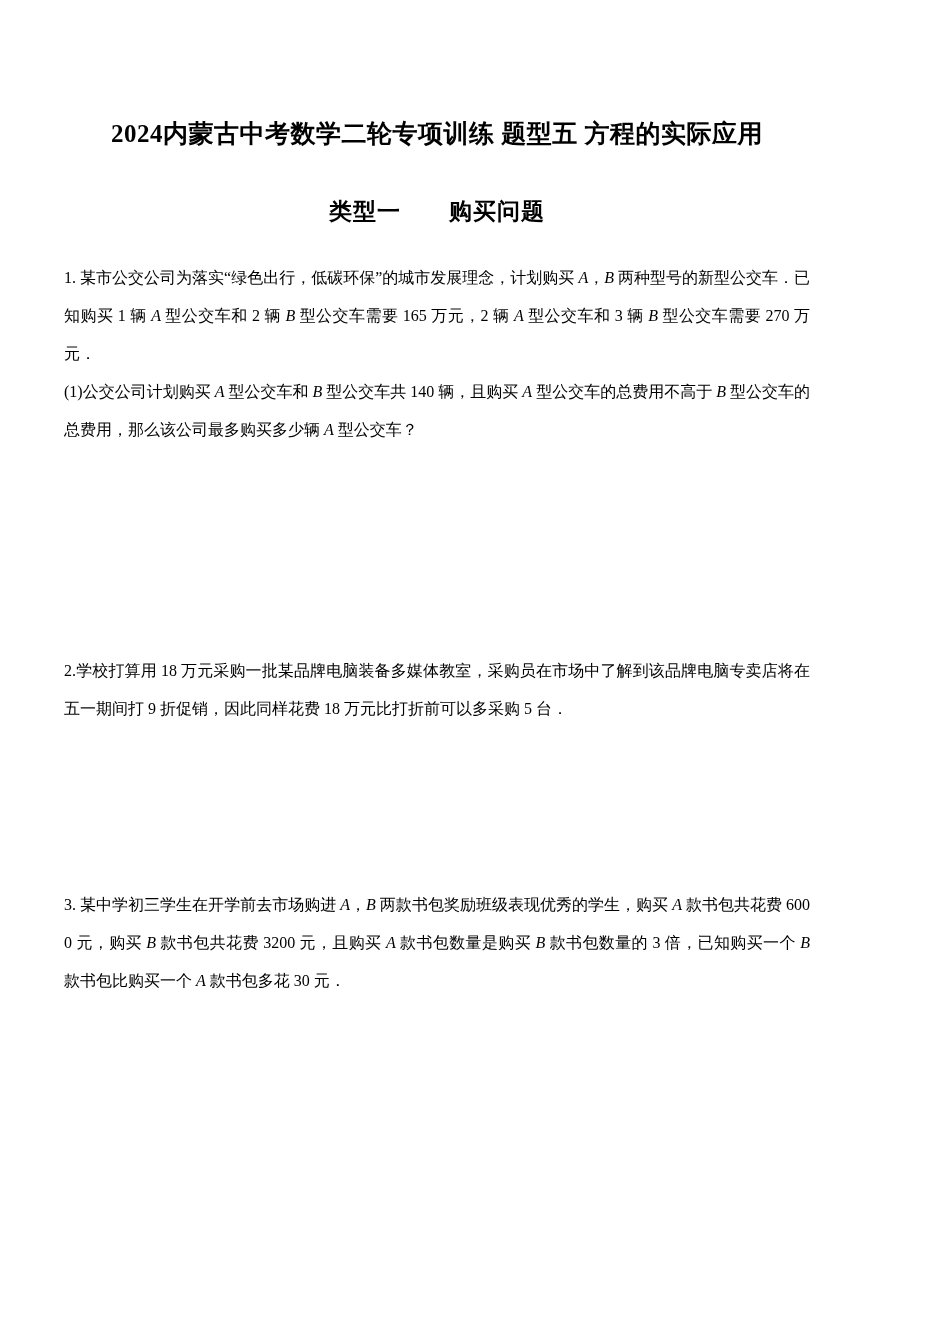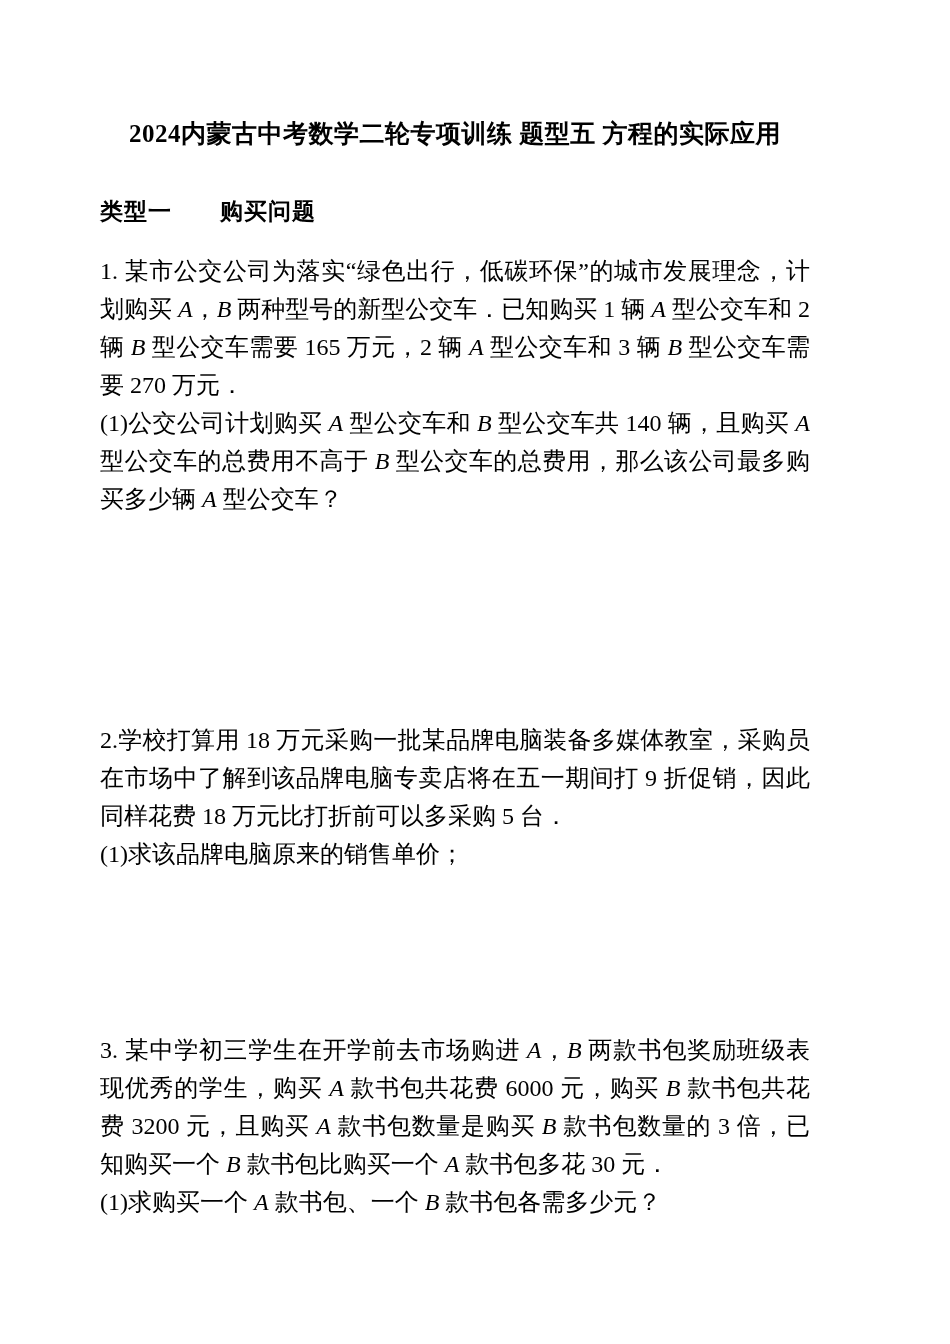--- a/index.html
+++ b/index.html
@@ -7,45 +7,45 @@
     padding: 0;
     background: #ffffff;
   }
   .doc {
     position: relative;
     width: 950px;
     height: 1344px;
     box-sizing: border-box;
     background: #ffffff;
     color: #000000;
-    padding: 118px 140px 0 100px;
+    padding: 118px 140px 0 64px;
     overflow: hidden;
     font-family: "Liberation Serif", "DejaVu Serif", serif;
   }
   .title {
     margin: 0;
     font-size: 25px;
     line-height: 32px;
     font-weight: 700;
     text-align: center;
     letter-spacing: 0.5px;
     font-family: "Liberation Serif", "DejaVu Serif", serif;
   }
   .section-heading {
     margin: 46px 0 0 0;
     font-size: 23px;
     line-height: 30px;
     font-weight: 700;
-    text-align: left;
+    text-align: center;
     letter-spacing: 1px;
     font-family: "Liberation Sans", "DejaVu Sans", sans-serif;
   }
   .problems {
-    margin-top: 26px;
-    font-size: 24px;
+    margin-top: 33px;
+    font-size: 16px;
     line-height: 38px;
   }
   .problem { margin: 0; }
   .problem.gap-large { margin-bottom: 203px; }
   .problem.gap-medium { margin-bottom: 158px; }
   .para {
     margin: 0;
     text-align: justify;
     text-justify: inter-ideograph;
     word-break: break-all;
@@ -61,20 +61,18 @@
 <div class="doc">
   <h1 class="title">2024内蒙古中考数学二轮专项训练 题型五 方程的实际应用</h1>
   <h2 class="section-heading">类型一　　购买问题</h2>
   <div class="problems">
       <div class="problem gap-large">
         <p class="para"><span>1. 某市公交公司为落实“绿色出行，低碳环保”的城市发展理念，计划购买 </span><span class="math-var">A</span><span>，</span><span class="math-var">B</span><span> 两种型号的新型公交车．已知购买 1 辆 </span><span class="math-var">A</span><span> 型公交车和 2 辆 </span><span class="math-var">B</span><span> 型公交车需要 165 万元，2 辆 </span><span class="math-var">A</span><span> 型公交车和 3 辆 </span><span class="math-var">B</span><span> 型公交车需要 270 万元．</span></p>
         <p class="para"><span>(1)公交公司计划购买 </span><span class="math-var">A</span><span> 型公交车和 </span><span class="math-var">B</span><span> 型公交车共 140 辆，且购买 </span><span class="math-var">A</span><span> 型公交车的总费用不高于 </span><span class="math-var">B</span><span> 型公交车的总费用，那么该公司最多购买多少辆 </span><span class="math-var">A</span><span> 型公交车？</span></p>
       </div>
       <div class="problem gap-medium">
         <p class="para"><span>2.学校打算用 18 万元采购一批某品牌电脑装备多媒体教室，采购员在市场中了解到该品牌电脑专卖店将在五一期间打 9 折促销，因此同样花费 18 万元比打折前可以多采购 5 台．</span></p>
-        <p class="para"><span>(1)求该品牌电脑原来的销售单价；</span></p>
       </div>
       <div class="problem ">
         <p class="para"><span>3. 某中学初三学生在开学前去市场购进 </span><span class="math-var">A</span><span>，</span><span class="math-var">B</span><span> 两款书包奖励班级表现优秀的学生，购买 </span><span class="math-var">A</span><span> 款书包共花费 6000 元，购买 </span><span class="math-var">B</span><span> 款书包共花费 3200 元，且购买 </span><span class="math-var">A</span><span> 款书包数量是购买 </span><span class="math-var">B</span><span> 款书包数量的 3 倍，已知购买一个 </span><span class="math-var">B</span><span> 款书包比购买一个 </span><span class="math-var">A</span><span> 款书包多花 30 元．</span></p>
-        <p class="para"><span>(1)求购买一个 </span><span class="math-var">A</span><span> 款书包、一个 </span><span class="math-var">B</span><span> 款书包各需多少元？</span></p>
       </div>
     </div>
 </div>
 
 </body></html>

